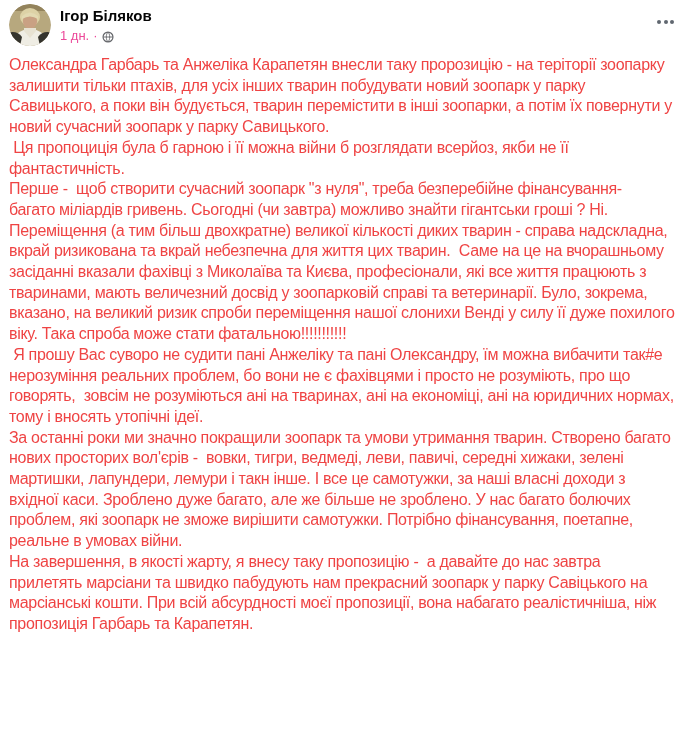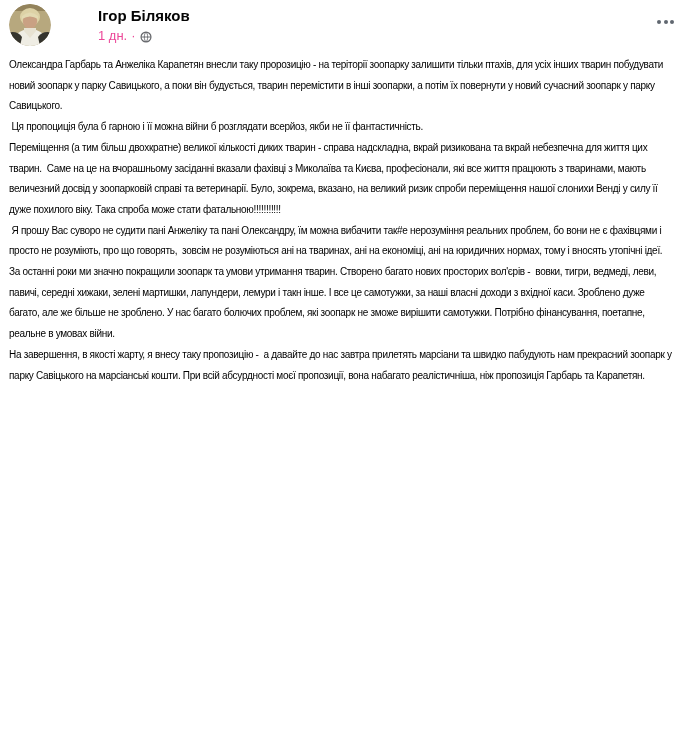--- a/index.html
+++ b/index.html
@@ -14,21 +14,20 @@
     height: 756px;
     background: #ffffff;
     overflow: hidden;
     color: #1c1e21;
   }
   
   .post-header {
     display: flex;
     align-items: flex-start;
     padding: 4px 14px 4px 9px;
-    gap: 38px;
   }
   .avatar-wrap {
     width: 42px;
     height: 42px;
     border-radius: 50%;
     overflow: hidden;
     flex: 0 0 auto;
     cursor: pointer;
     box-shadow: inset 0 0 0 1px rgba(0,0,0,.08);
   }
@@ -73,24 +72,24 @@
   }
   .more-btn .dot {
     width: 4px;
     height: 4px;
     border-radius: 50%;
     background: #606770;
   }
   
   .post-body {
     padding: 5px 24px 0 9px;
-    font-size: 10px;
+    font-size: 16px;
     letter-spacing: -0.3px;
     line-height: 20.7px;
-    color: #000000;
+    color: #ef4444;
   }
   .post-paragraph {
     margin: 0;
     white-space: pre-wrap;
     word-wrap: break-word;
   }
 </style>
 </head>
 <body>
 
@@ -136,19 +135,20 @@
     <div class="more-btn">
       <span class="dot"></span>
       <span class="dot"></span>
       <span class="dot"></span>
     </div>
   </div>
 
   <div class="post-body">
       <p class="post-paragraph">Олександра Гарбарь та Анжеліка Карапетян внесли таку пророзицію - на теріторії зоопарку залишити тільки птахів, для усіх інших тварин побудувати новий зоопарк у парку Савицького, а поки він будується, тварин перемістити в інші зоопарки, а потім їх повернути у новий сучасний зоопарк у парку Савицького.</p>
       <p class="post-paragraph"> Ця пропоциція була б гарною і її можна війни б розглядати всерйоз, якби не її фантастичність.</p>
+      <p class="post-paragraph">Перше -  щоб створити сучасний зоопарк "з нуля", треба безперебійне фінансування-  багато міліардів гривень. Сьогодні (чи завтра) можливо знайти гігантськи гроші ? Ні.</p>
       <p class="post-paragraph">Переміщення (а тим більш двохкратне) великої кількості диких тварин - справа надскладна, вкрай ризикована та вкрай небезпечна для життя цих тварин.  Саме на це на вчорашньому засіданні вказали фахівці з Миколаїва та Києва, професіонали, які все життя працюють з тваринами, мають величезний досвід у зоопарковій справі та ветеринарії. Було, зокрема, вказано, на великий ризик спроби переміщення нашої слонихи Венді у силу її дуже похилого віку. Така спроба може стати фатальною!!!!!!!!!!!</p>
       <p class="post-paragraph"> Я прошу Вас суворо не судити пані Анжеліку та пані Олександру, їм можна вибачити так#е нерозуміння реальних проблем, бо вони не є фахівцями і просто не розуміють, про що говорять,  зовсім не розуміються ані на тваринах, ані на економіці, ані на юридичних нормах, тому і вносять утопічні ідеї.</p>
       <p class="post-paragraph">За останні роки ми значно покращили зоопарк та умови утримання тварин. Створено багато нових просторих вол'єрів -  вовки, тигри, ведмеді, леви, павичі, середні хижаки, зелені мартишки, лапундери, лемури і такн інше. І все це самотужки, за наші власні доходи з вхідної каси. Зроблено дуже багато, але же більше не зроблено. У нас багато болючих проблем, які зоопарк не зможе вирішити самотужки. Потрібно фінансування, поетапне, реальне в умовах війни.</p>
       <p class="post-paragraph">На завершення, в якості жарту, я внесу таку пропозицію -  а давайте до нас завтра прилетять марсіани та швидко пабудують нам прекрасний зоопарк у парку Савіцького на марсіанські кошти. При всій абсурдності моєї пропозиції, вона набагато реалістичніша, ніж пропозиція Гарбарь та Карапетян.</p>
     </div>
 
 </div>
 
 </body></html>

